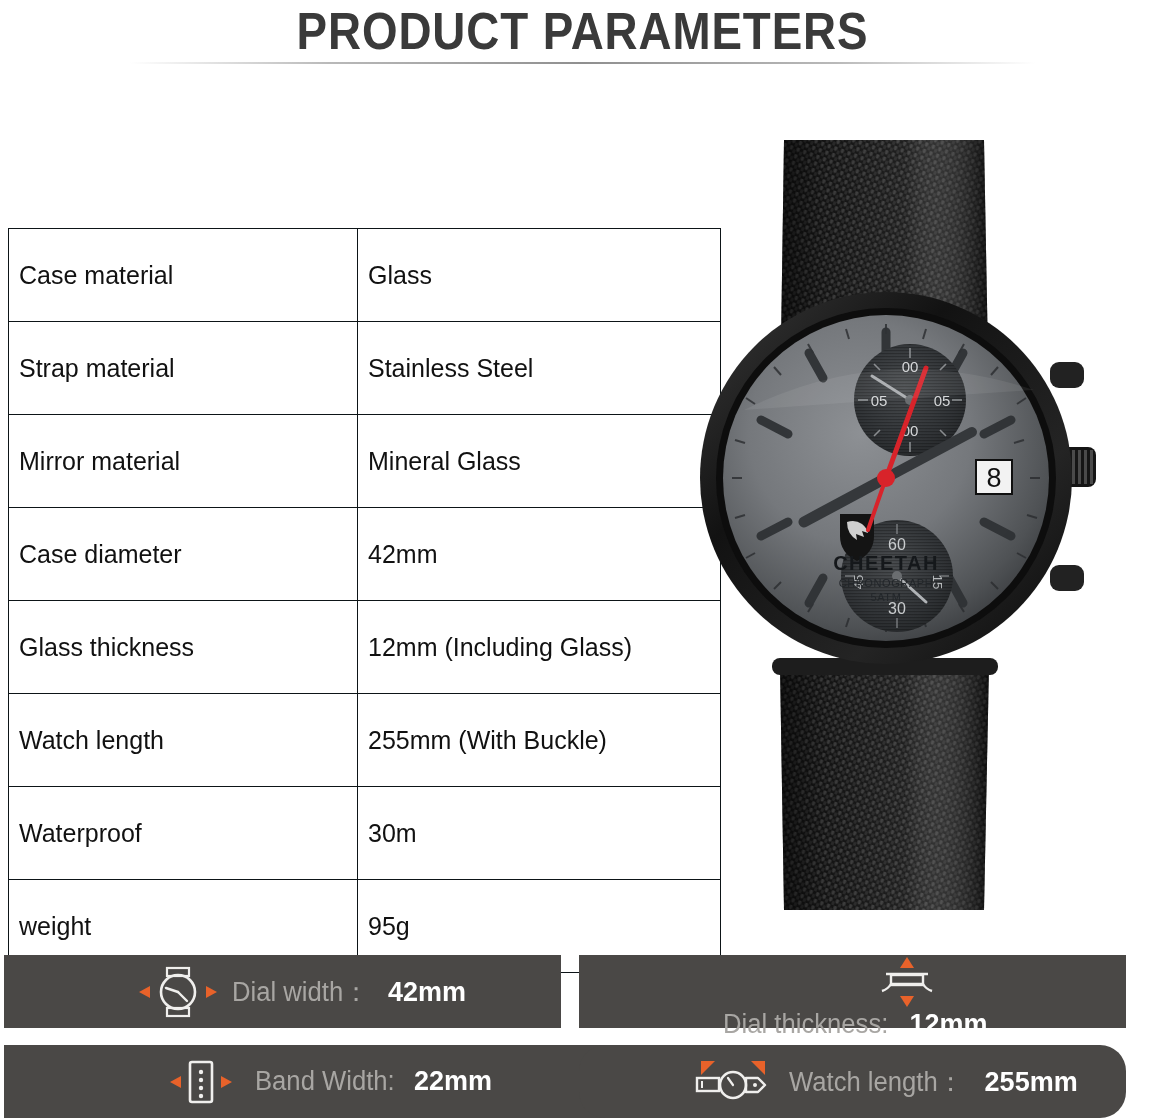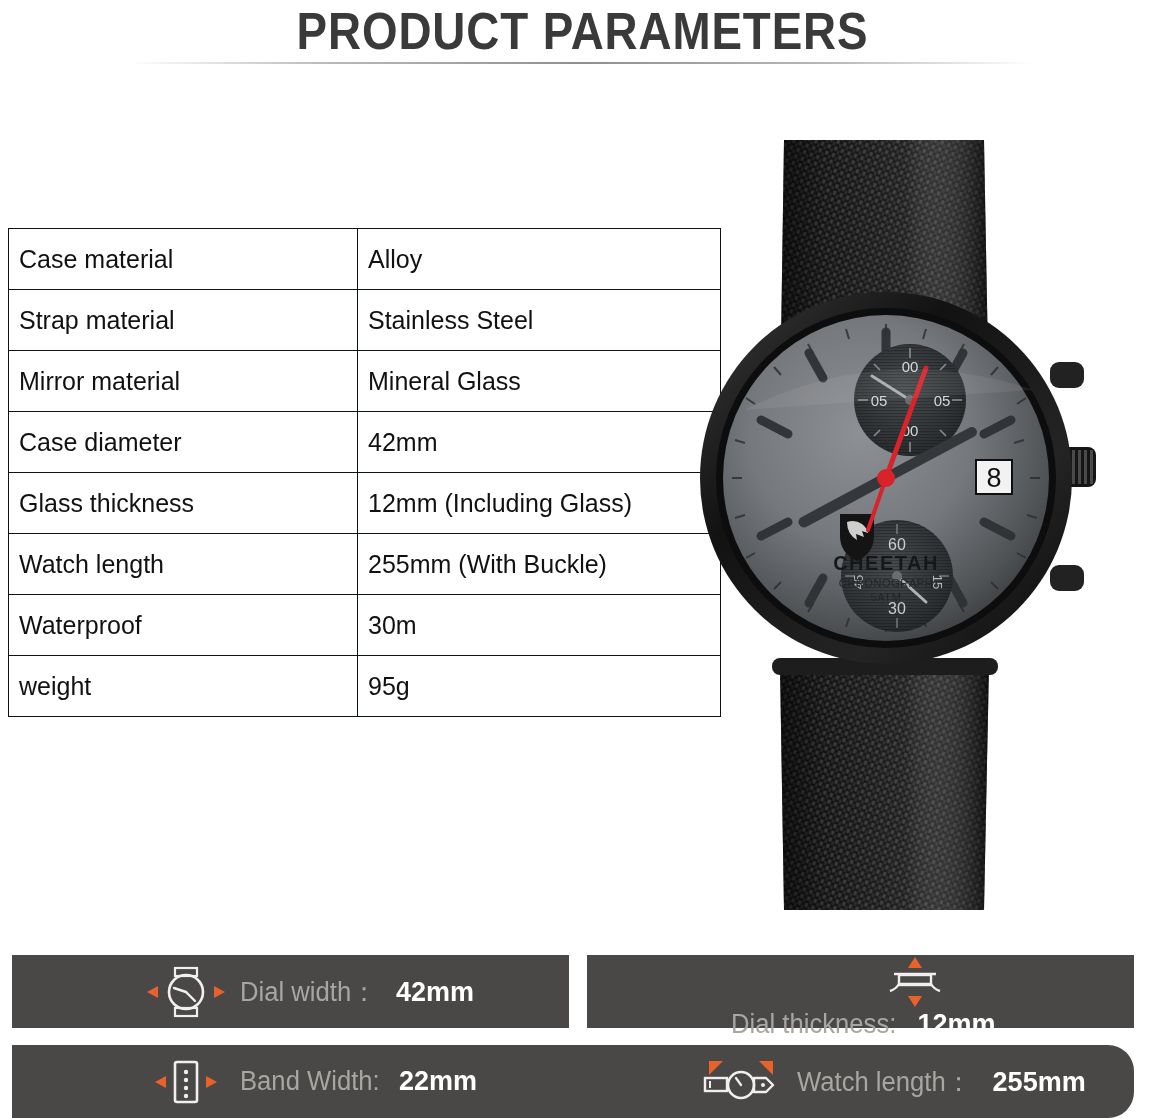--- a/index.html
+++ b/index.html
@@ -25,40 +25,40 @@
   }
 
   
   .spec-table{
     position:absolute;left:8px;top:228px;width:670px;
     border-collapse:collapse;table-layout:fixed;background:#fff;
   }
   .spec-table td{
     border:1.6px solid #0d1417;
     font-size:25px;color:#111;
-    padding:0 10px;height:60px;vertical-align:middle;
+    padding:16px 10px;height:60px;vertical-align:middle;
     font-family:"Liberation Sans","DejaVu Sans",sans-serif;
     white-space:nowrap;overflow:hidden;margin-left:21px;
   }
   .spec-table td.k{width:328px;}
   .spec-table td.v{width:342px;}
 
   
   .photo{position:absolute;left:654px;top:110px;width:475px;height:820px;}
   .photo svg{display:block;}
 
   
-  .strips{position:absolute;left:12px;top:955px;width:1122px;height:163px;text-align:right;}
+  .strips{position:absolute;left:4px;top:955px;width:1122px;height:163px;text-align:right;}
   .strip{
     position:absolute;height:73px;background:#4a4846;
     display:flex;align-items:center;
   }
   .strip.s0{left:0;top:0;width:557px;}
   .strip.s1{left:575px;top:0;width:547px;flex-direction:column;}
-  .strip.s2{left:0;top:90px;width:609px;}
+  .strip.s2{left:0;top:90px;width:609px;padding-left:23px;}
   .strip.s3{left:575px;top:90px;width:547px;border-radius:26px;}
   .strip .ico{
     width:96px;min-width:96px;height:56px;display:flex;
     align-items:center;justify-content:center;margin-left:126px;
   }
   .strip.s1 .ico,.strip.s3 .ico{margin-left:108px;}
   .strip .txt{display:flex;align-items:baseline;margin-left:6px;}
   .strip .lbl{
     font-size:27px;color:#a8a6a3;letter-spacing:0px;
     font-family:"Liberation Sans","DejaVu Sans",sans-serif;
@@ -76,21 +76,21 @@
 
   <div class="title-wrap">
     <div class="title">PRODUCT PARAMETERS</div>
     <div class="title-rule"></div>
   </div>
 
   <table class="spec-table">
     <tbody>
       <tr>
         <td class="k">Case material</td>
-        <td class="v">Alloy</td>
+        <td class="v">Glass</td>
       </tr>
       <tr>
         <td class="k">Strap material</td>
         <td class="v">Stainless Steel</td>
       </tr>
       <tr>
         <td class="k">Mirror material</td>
         <td class="v">Mineral Glass</td>
       </tr>
       <tr>

